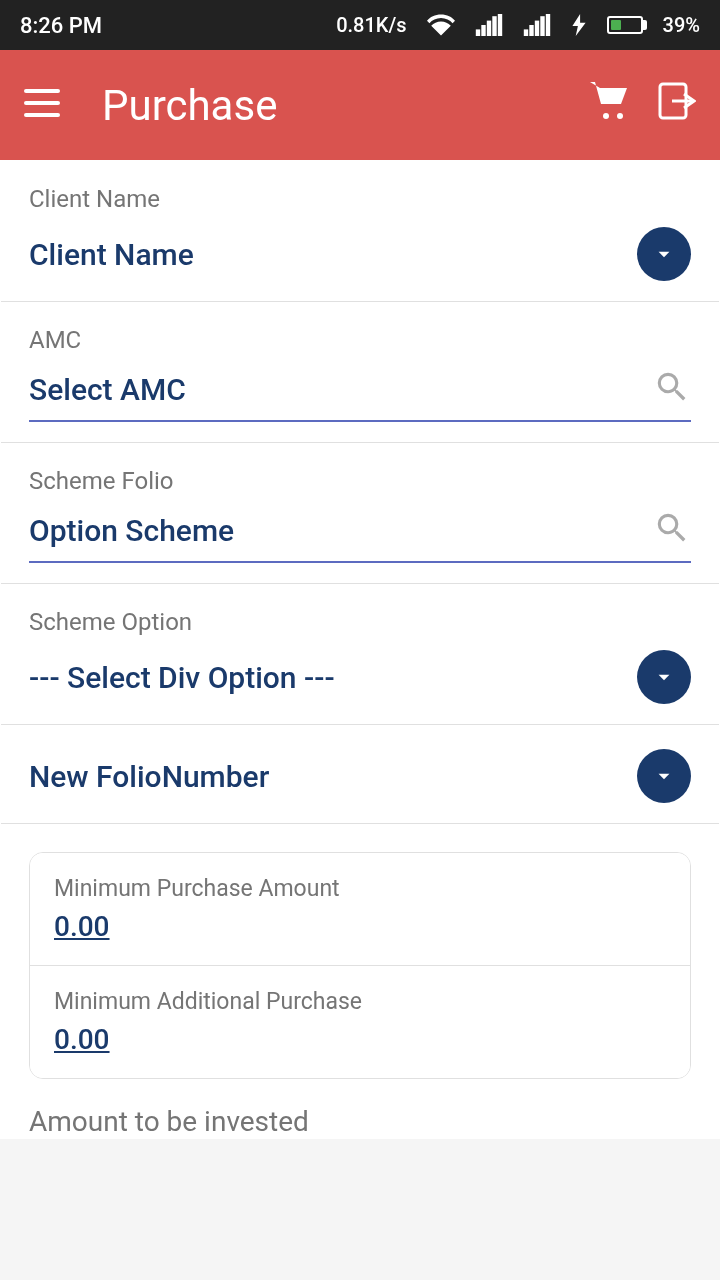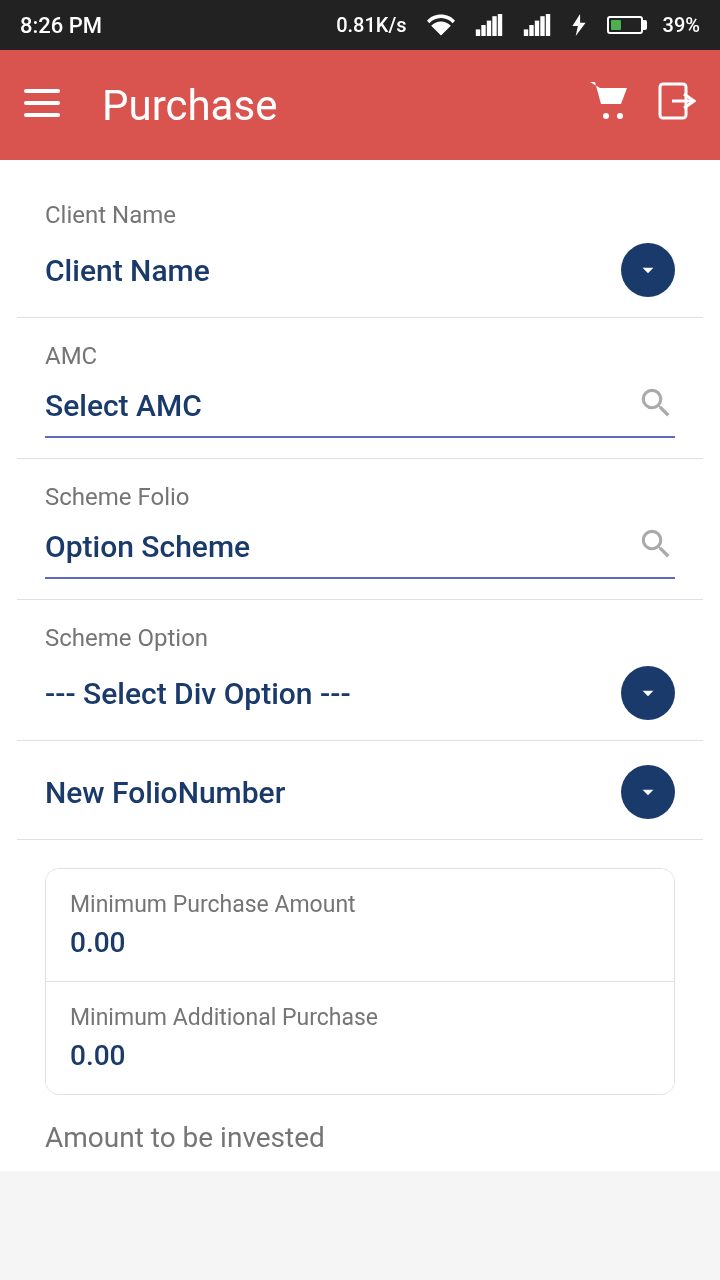--- a/index.html
+++ b/index.html
@@ -56,21 +56,21 @@
     }
     .navbar-left { display: flex; align-items: center; gap: 42px; }
     .hamburger-icon { color: #fff; font-size: 34px; cursor: pointer; }
     .navbar-title { color: #fff; font-size: 42px; font-weight: 400; }
     .navbar-right { display: flex; align-items: center; gap: 28px; }
     .nav-icon { color: #fff; font-size: 36px; cursor: pointer; }
 
     
     .content {
       background: #fff;
-      padding: 17px;
+      padding: 1px;
     }
 
     
     .form-field {
       padding: 24px 28px 20px 28px;
       border-bottom: 1px solid #e0e0e0;
       background: #fff;
     }
     .field-label {
       font-size: 24px;
@@ -126,20 +126,21 @@
     .min-label {
       font-size: 23px;
       color: #757575;
       margin-bottom: 8px;
       font-weight: 400;
     }
     .min-value {
       font-size: 28px;
       color: #1a3a6b;
       font-weight: 500;
+      text-decoration: underline;
     }
 
     
     .amount-label {
       padding: 26px 28px 0 28px;
       font-size: 28px;
       color: #757575;
       font-weight: 400;
     }
   </style>

